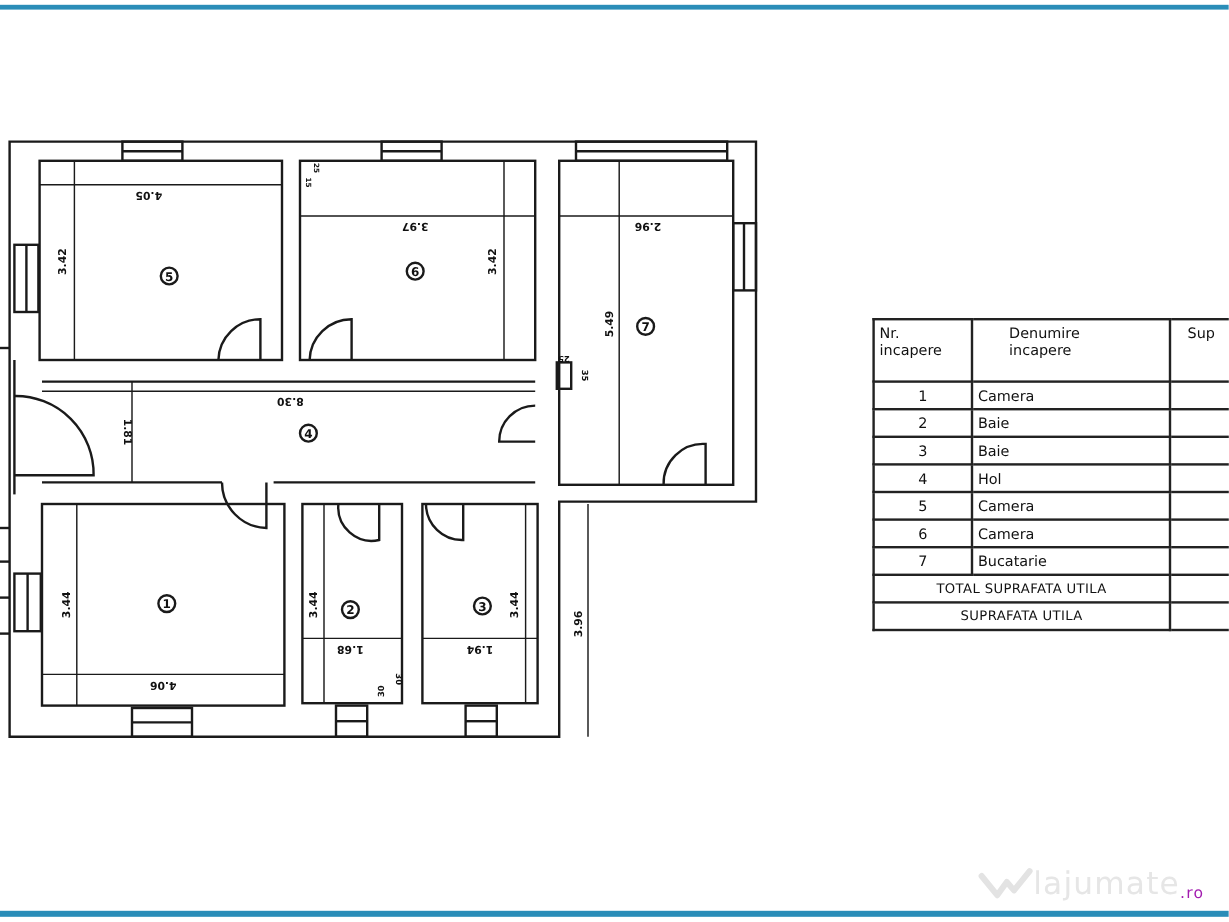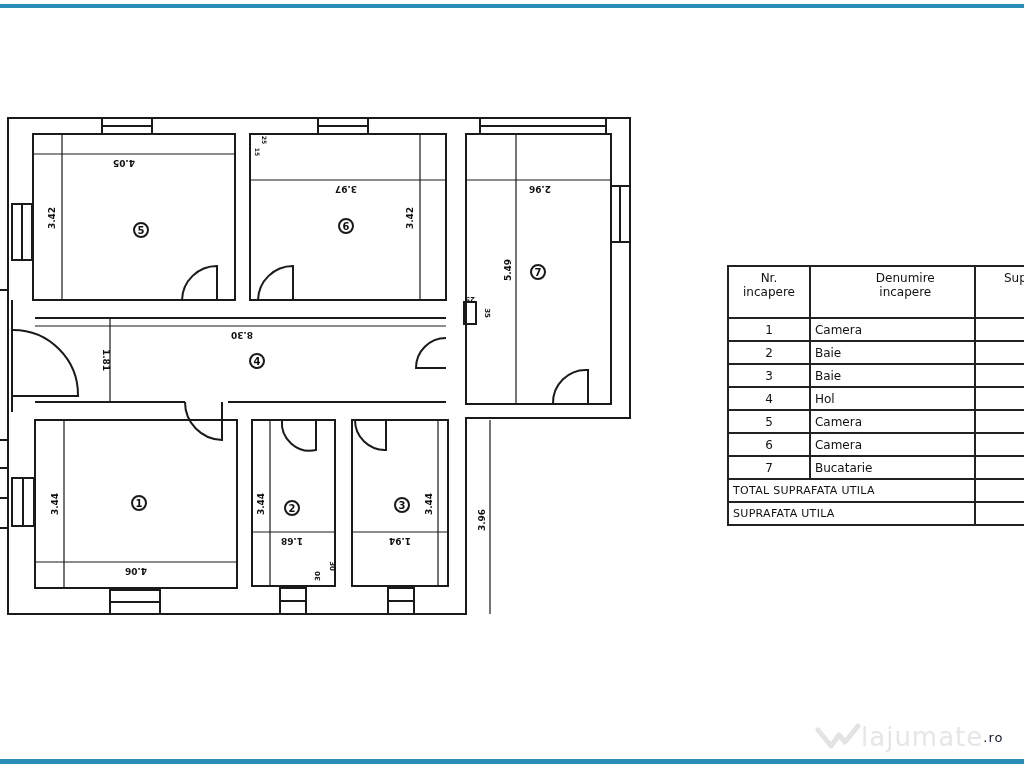--- a/index.html
+++ b/index.html
@@ -13,32 +13,32 @@
   .plan { position: absolute; left: 0; top: 0; }
   .plan text { font-family: "DejaVu Sans", sans-serif; fill: #111; }
   .dim { font-size: 9px; font-weight: bold; }
   .roomnum { font-size: 10px; font-weight: bold; }
   .tbl {
     position: absolute; left: 727px; top: 265px;
     border-collapse: collapse; width: 320px;
     font-family: "DejaVu Sans", sans-serif; font-size: 12px; color: #111;
   }
   .tbl td, .tbl th { border: 2px solid #222; padding: 0 4px; height: 21px; font-weight: normal; }
-  .tbl th { height: 46px; vertical-align: top; padding-top: 4px; text-align: center; font-size: 12px; }
+  .tbl th { height: 46px; vertical-align: top; padding-top: 4px; text-align: left; font-size: 12px; }
   .tbl th.c1 { width: 78px; }
   .tbl th.c2 { width: 150px; padding-left: 30px; margin-left: 14px; }
   .tbl th.c3 { width: 60px; padding-left: 14px; }
   .tbl td.nr { text-align: center; }
   .tbl td.name { }
-  .tbl td.total { font-size: 11px; letter-spacing: 0.3px; }
+  .tbl td.total { font-size: 11px; letter-spacing: 0.3px; text-align: center; }
   .watermark {
-    position: absolute; left: 815px; top: 722px; display: flex; align-items: flex-start;
+    position: absolute; left: 815px; top: 722px; display: flex; align-items: flex-end;
     color: #e6e6e6; font-size: 26px; font-family: "DejaVu Sans", sans-serif; letter-spacing: 1px;
   }
-  .watermark .ro { font-size: 13px; color: #0f172a; margin-top: 8px; }
+  .watermark .ro { font-size: 13px; color: #a21caf; margin-top: 8px; }
 </style>
 </head>
 <body>
 
 <div class="top-bar"></div>
 
 <svg class="plan" width="720" height="640" viewBox="0 0 720 640">
   <g stroke="#1a1a1a" stroke-width="2" fill="none">
 
     <path d="M8 118 H630 V418 H466 V614 H8 Z"></path>

